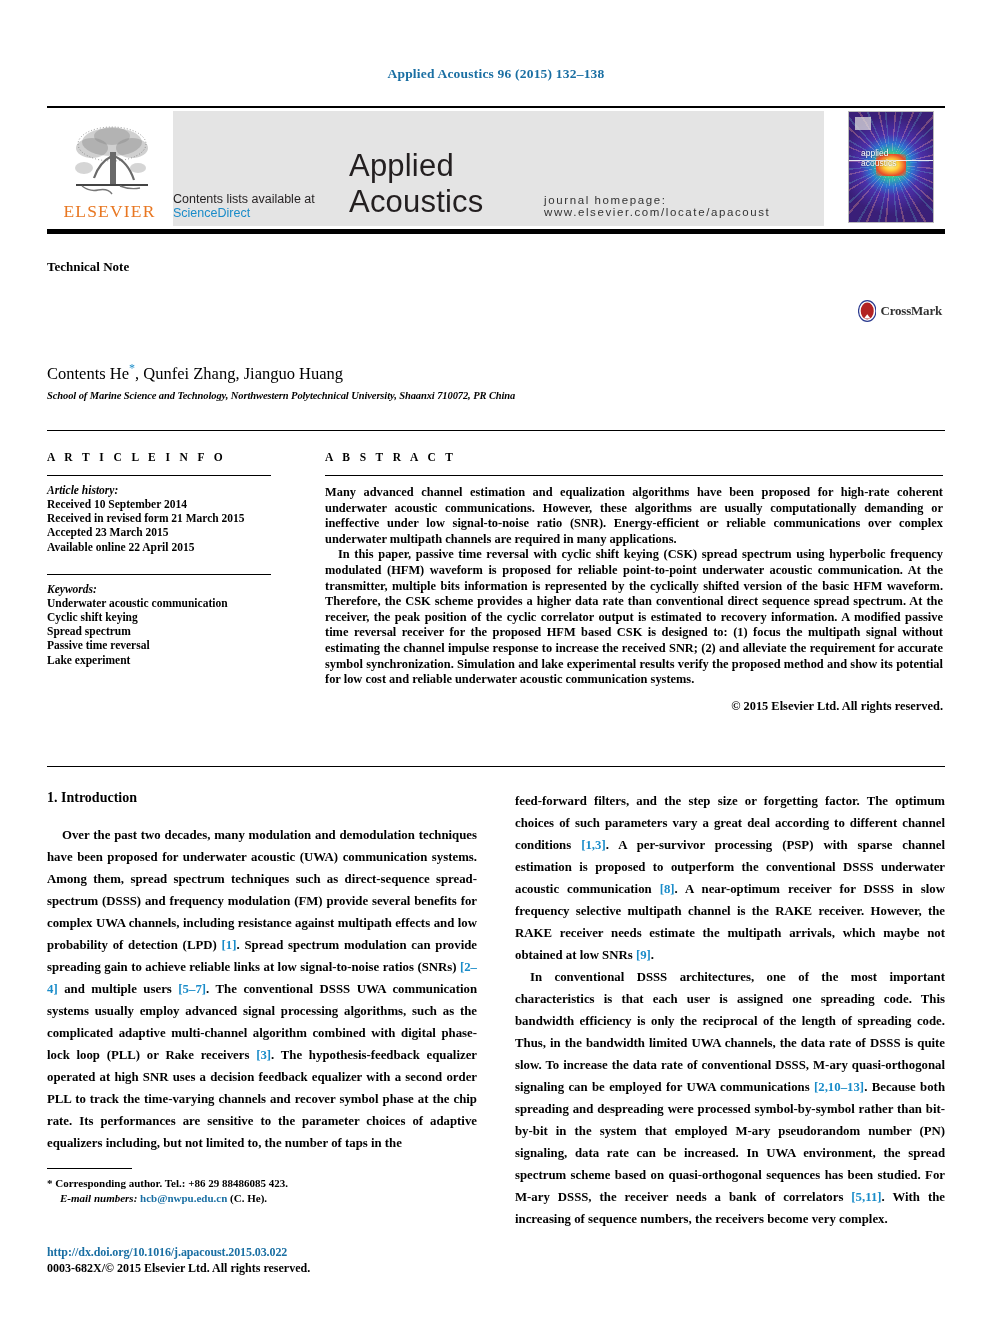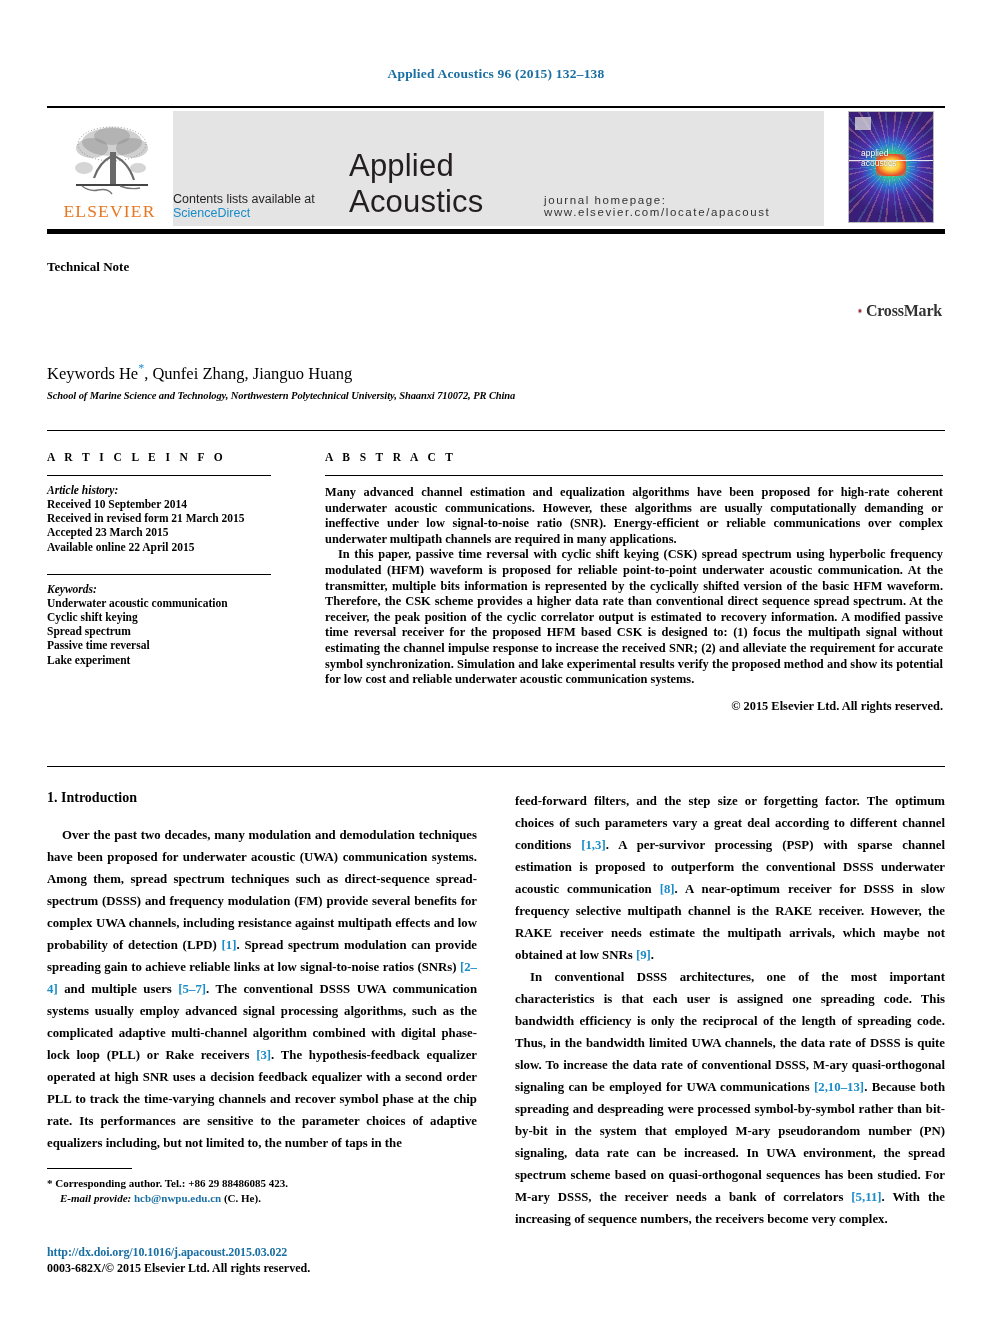--- a/index.html
+++ b/index.html
@@ -169,21 +169,21 @@
     top: 288px; left: 858px;
     width: 84px; height: 46px;
     display: flex; align-items: center;
   }
   .cm-logo {
     width: 34px; height: 40px;
   }
   .cm-text {
     font-family: "Liberation Serif", serif;
     font-weight: bold;
-    font-size: 16px;
+    font-size: 13px;
     color: #333;
     margin-left: 4px;
     letter-spacing: -0.2px;
   }
   .authors {
     position: absolute;
     top: 361px; left: 47px;
     font-size: 16.5px;
     font-family: "Liberation Serif", serif;
   }
@@ -392,21 +392,21 @@
   <div class="crossmark">
     <svg class="cm-logo" viewBox="0 0 34 40">
       <ellipse cx="17" cy="20" rx="16" ry="19" fill="#ffffff" stroke="#2b3a8f" stroke-width="2.2"></ellipse>
       <ellipse cx="17" cy="20" rx="12" ry="15.5" fill="#b22222"></ellipse>
       <path d="M17 26 L11 34 L23 34 Z" fill="#ffffff"></path>
     </svg>
     <span class="cm-text">CrossMark</span>
   </div>
 
   <div class="authors">
-    <span>Keywords He</span><sup>*</sup><span>, Qunfei Zhang, Jianguo Huang</span>
+    <span>Contents He</span><sup>*</sup><span>, Qunfei Zhang, Jianguo Huang</span>
   </div>
   <div class="affil">School of Marine Science and Technology, Northwestern Polytechnical University, Shaanxi 710072, PR China</div>
 
   <div class="info-rule-top"></div>
 
   <div class="info-col">
     <div class="sec-label">A R T I C L E  I N F O</div>
     <div class="info-hr"></div>
     <div class="info-head">Article history:</div>
     <div class="info-line">Received 10 September 2014</div>
@@ -442,21 +442,21 @@
     <p class="body-p indent"><span>In conventional DSSS architectures, one of the most important characteristics is that each user is assigned one spreading code. This bandwidth efficiency is only the reciprocal of the length of spreading code. Thus, in the bandwidth limited UWA channels, the data rate of DSSS is quite slow. To increase the data rate of conventional DSSS, M-ary quasi-orthogonal signaling can be employed for UWA communications </span><span class="ref">[2,10–13]</span><span>. Because both spreading and despreading were processed symbol-by-symbol rather than bit-by-bit in the system that employed M-ary pseudorandom number (PN) signaling, data rate can be increased. In UWA environment, the spread spectrum scheme based on quasi-orthogonal sequences has been studied. For M-ary DSSS, the receiver needs a bank of correlators </span><span class="ref">[5,11]</span><span>. With the increasing of sequence numbers, the receivers become very complex.</span></p>
   </div>
 
   <div class="foot-rule"></div>
   <div class="footnote">
     <div>
       <span>*</span>
       <span>Corresponding author. Tel.: +86 29 88486085 423.</span>
     </div>
     <div class="indent2">
-      <span class="ital">E-mail provide:</span>
+      <span class="ital">E-mail numbers:</span>
       <span class="link">hcb@nwpu.edu.cn</span>
       <span>(C. He).</span>
     </div>
   </div>
 
   <div class="footer">
     <div class="doi">http://dx.doi.org/10.1016/j.apacoust.2015.03.022</div>
     <div class="issn">0003-682X/© 2015 Elsevier Ltd. All rights reserved.</div>
   </div>
 

